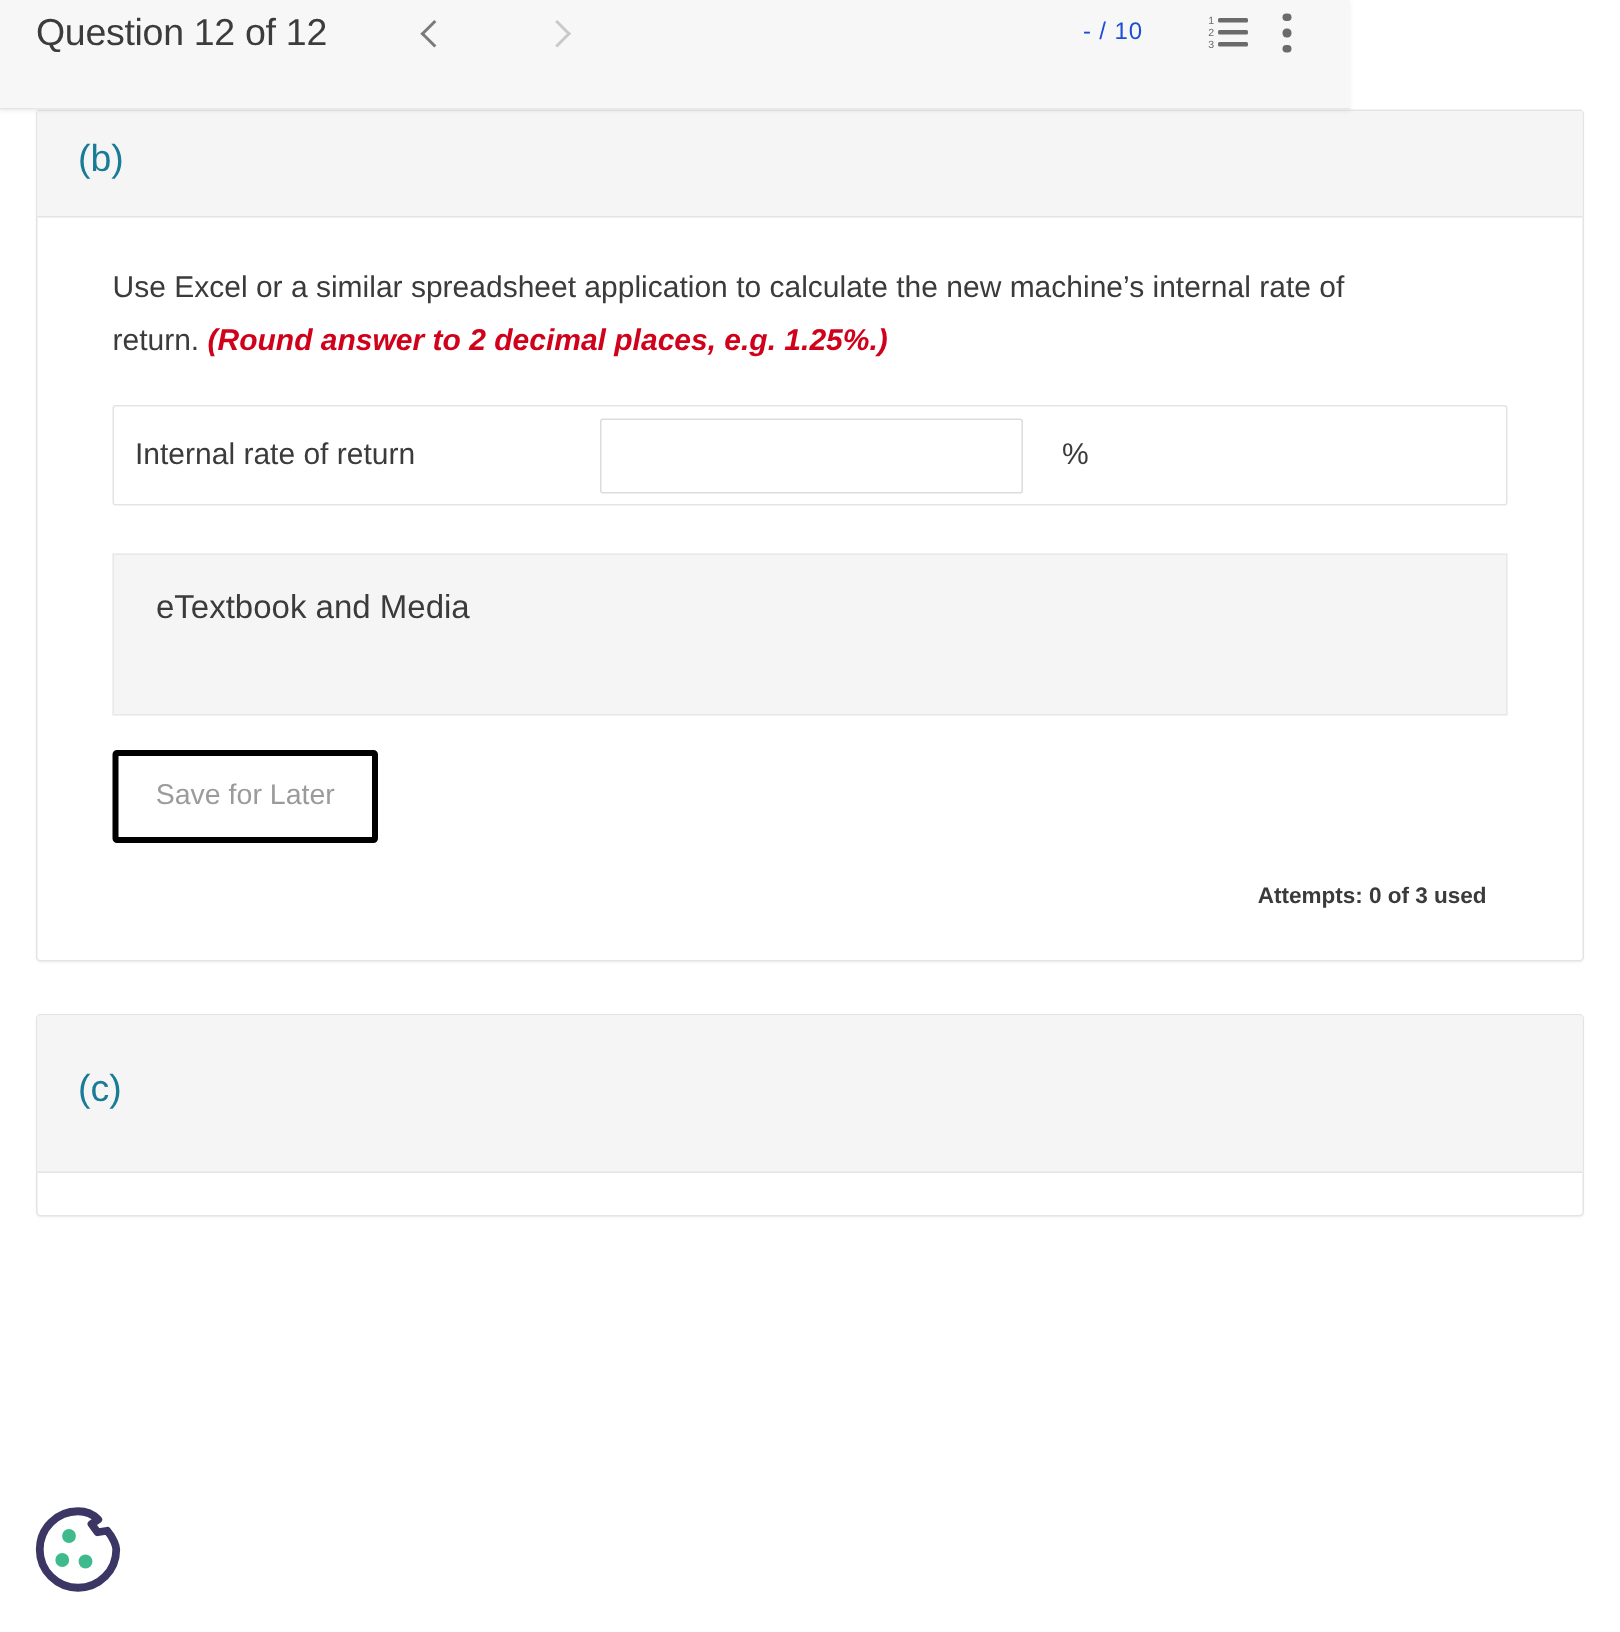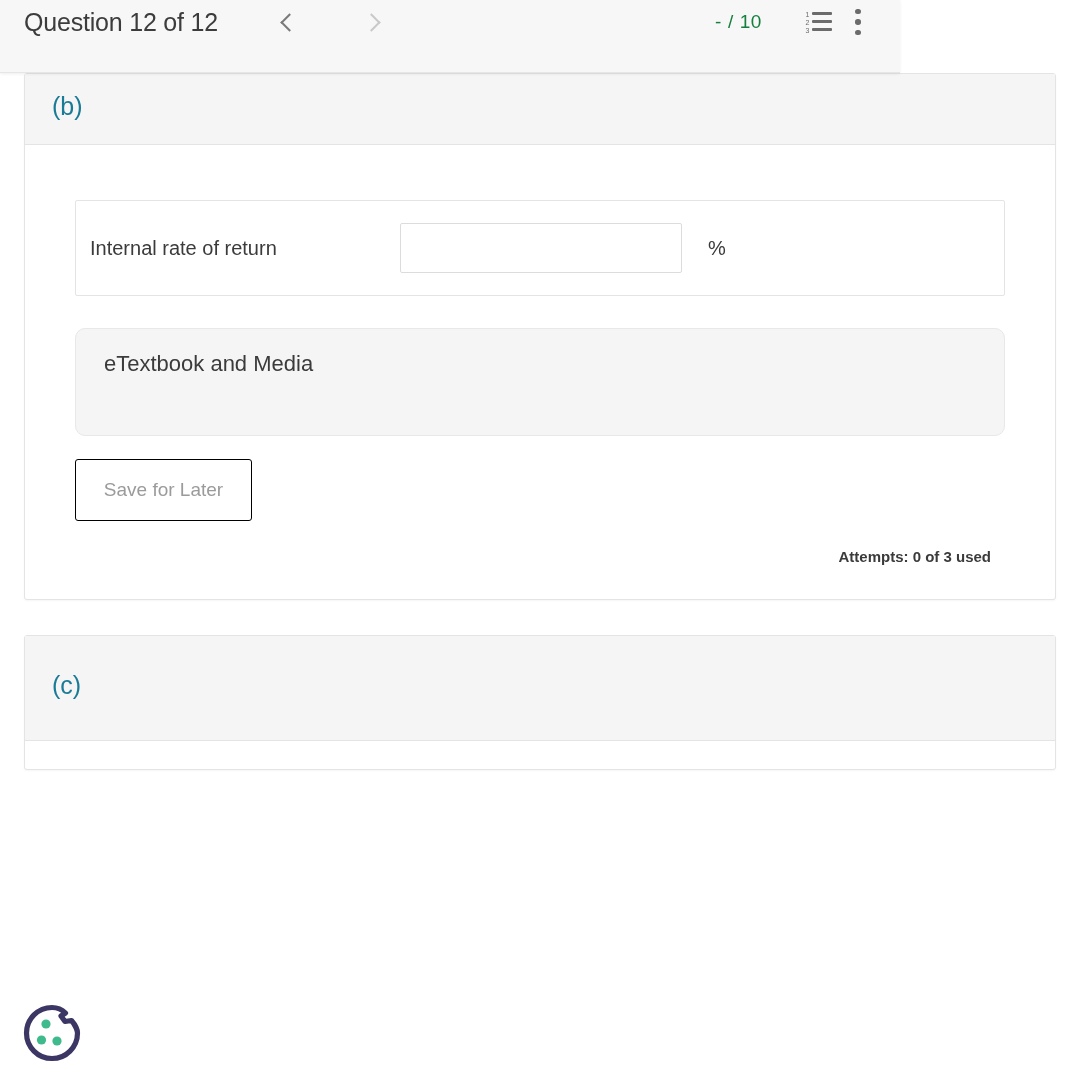--- a/index.html
+++ b/index.html
@@ -73,22 +73,22 @@
     height: 13px;
     border-style: solid;
     border-width: 0 0 2.4px 2.4px;
   }
   .chev.prev { border-color: #7a7a7a; transform: rotate(45deg); margin-left: 4px; }
   .chev.next { border-color: #c9c9c9; transform: rotate(-135deg); margin-right: 4px; }
 
   .topbar-spacer { flex: 1; }
 
   .score-text {
-    font-size: 19px;
-    color: #15803d;
+    font-size: 16px;
+    color: #1d4ed8;
     letter-spacing: 0.6px;
     white-space: nowrap;
     margin-right: 36px;
   }
 
   .icon-btn {
     width: 40px;
     height: 40px;
     display: flex;
     align-items: center;
@@ -163,21 +163,21 @@
     color: #d0021b;
     font-weight: bold;
     font-style: italic;
   }
 
   
   .answer-box {
     margin-top: 25px;
     border: 1px solid #e4e4e4;
     border-radius: 2px;
-    height: 96px;
+    height: 67px;
     display: flex;
     align-items: center;
     padding-left: 14px;
   }
 
   .answer-label {
     font-size: 20px;
     color: #3b3b3b;
     width: 310px;
     flex: none;
@@ -200,21 +200,21 @@
     font-size: 20px;
     color: #3b3b3b;
     margin-left: 26px;
   }
 
   
   .etextbook {
     margin-top: 32px;
     background: #f5f5f5;
     border: 1px solid #e8e8e8;
-    border-radius: 10px;
+    border-radius: 0;
     padding: 22px 16px 20px 28px;
     height: 108px;
   }
   .etextbook-title {
     font-size: 22px;
     color: #3b3b3b;
   }
   .assistance {
     text-align: right;
     font-size: 22px;
@@ -222,21 +222,21 @@
     margin-top: 10px;
   }
 
   
   .save-row { margin-top: 23px; }
 
   .btn-save {
     width: 177px;
     height: 62px;
     background: #ffffff;
-    border: 1px solid #000000;
+    border: 4px solid #000000;
     border-radius: 3px;
     color: #9b9b9b;
     font-size: 19px;
     font-family: "Liberation Sans", sans-serif;
     cursor: pointer;
   }
 
   .submit-row {
     display: flex;
     align-items: center;
@@ -323,20 +323,23 @@
   </div>
 
   <div class="content">
 
     <div class="card">
       <div class="card-header">
         <span class="part-label">(b)</span>
       </div>
 
       <div class="card-body">
+        <div class="prompt">
+          <span>Use Excel or a similar spreadsheet application to calculate the new machine’s internal rate of return. </span><span class="hint">(Round answer to 2 decimal places, e.g. 1.25%.)</span>
+        </div>
 
         <div class="answer-box">
           <span class="answer-label">Internal rate of return</span>
           <input class="answer-input" type="text" placeholder="" style="">
           <span class="answer-unit">%</span>
         </div>
 
         <div class="etextbook">
           <div class="etextbook-title">eTextbook and Media</div>
         </div>

